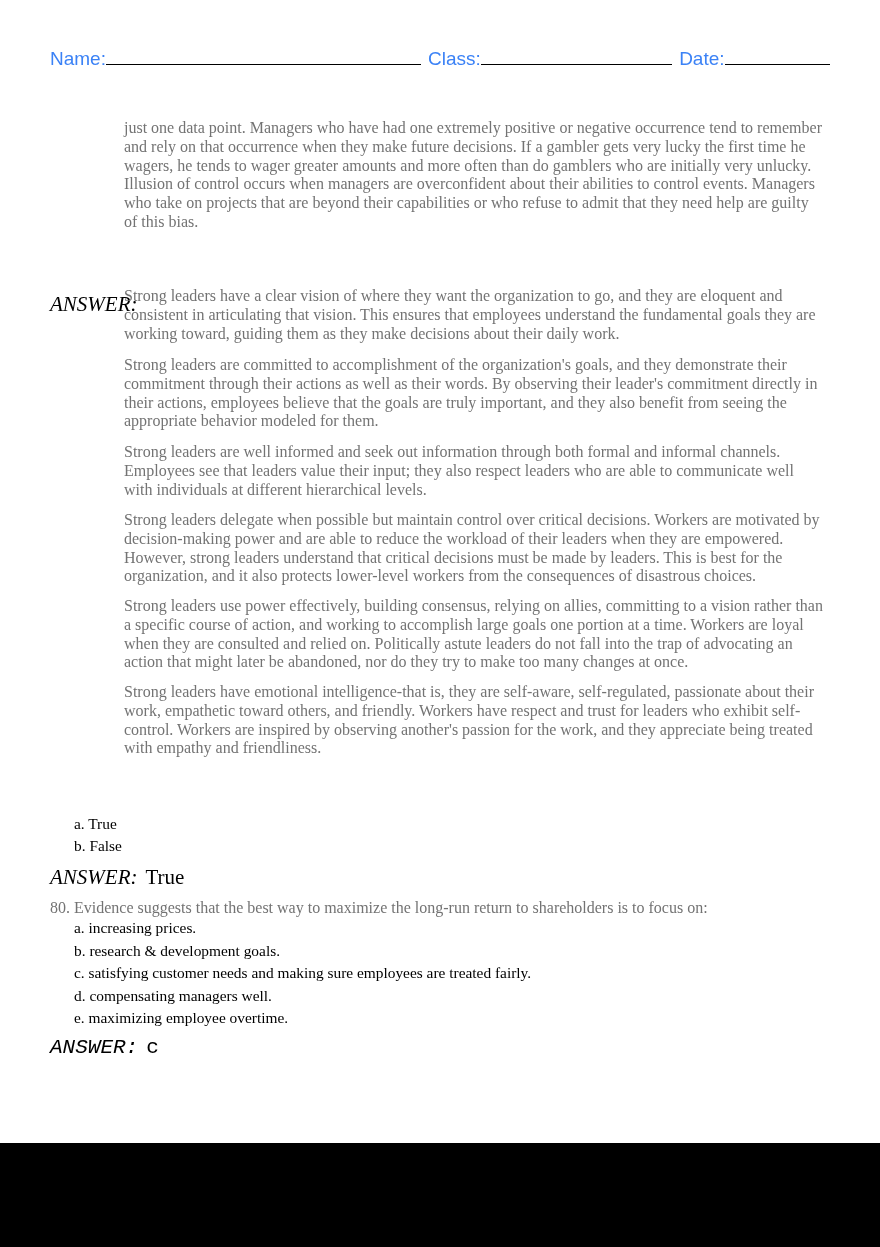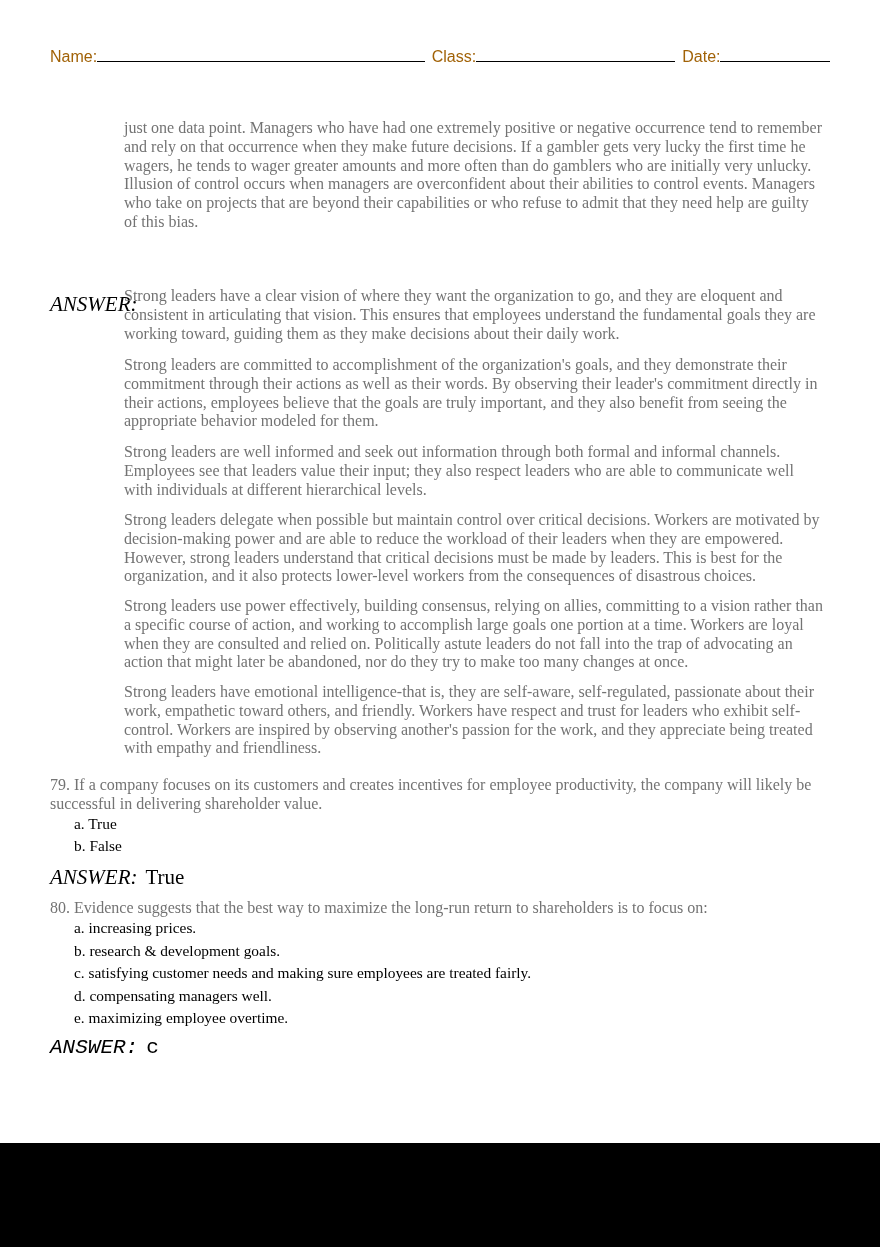--- a/index.html
+++ b/index.html
@@ -20,22 +20,22 @@
   
   .header {
     position: absolute;
     left: 50px;
     top: 48px;
     width: 780px;
     height: 24px;
     display: flex;
     align-items: baseline;
     font-family: "Liberation Sans", "DejaVu Sans", sans-serif;
-    font-size: 16px;
-    color: #a16207;
+    font-size: 19px;
+    color: #3b82f6;
     white-space: nowrap;
   }
   .header .fld-label {
     flex: 0 0 auto;
   }
   .header .fld-rule {
     display: inline-block;
     border-bottom: 1px solid #000;
     height: 13px;
   }
@@ -124,21 +124,20 @@
   <div class="body-text col-indent" style="top:356px;">Strong leaders are committed to accomplishment of the organization's goals, and they demonstrate their commitment through their actions as well as their words. By observing their leader's commitment directly in their actions, employees believe that the goals are truly important, and they also benefit from seeing the appropriate behavior modeled for them.</div>
 
   <div class="body-text col-indent" style="top:443px;">Strong leaders are well informed and seek out information through both formal and informal channels. Employees see that leaders value their input; they also respect leaders who are able to communicate well with individuals at different hierarchical levels.</div>
 
   <div class="body-text col-indent" style="top:511px;">Strong leaders delegate when possible but maintain control over critical decisions. Workers are motivated by decision-making power and are able to reduce the workload of their leaders when they are empowered. However, strong leaders understand that critical decisions must be made by leaders. This is best for the organization, and it also protects lower-level workers from the consequences of disastrous choices.</div>
 
   <div class="body-text col-indent" style="top:597px;">Strong leaders use power effectively, building consensus, relying on allies, committing to a vision rather than a specific course of action, and working to accomplish large goals one portion at a time. Workers are loyal when they are consulted and relied on. Politically astute leaders do not fall into the trap of advocating an action that might later be abandoned, nor do they try to make too many changes at once.</div>
 
   <div class="body-text col-indent" style="top:683px;">Strong leaders have emotional intelligence-that is, they are self-aware, self-regulated, passionate about their work, empathetic toward others, and friendly. Workers have respect and trust for leaders who exhibit self-control. Workers are inspired by observing another's passion for the work, and they appreciate being treated with empathy and friendliness.</div>
 
-  <div class="body-text col-question" style="top:776px;">79. If a company focuses on its customers and creates incentives for employee productivity, the company will likely be successful in delivering shareholder value.</div>
 
   <div class="opt" style="top:815px;">a. True</div>
 
   <div class="opt" style="top:837px;">b. False</div>
 
   <div class="ans-line" style="top:860px;">
     <span class="ans-label">ANSWER:</span><span class="ans-val">True</span>
   </div>
 
   <div class="body-text col-question" style="top:899px;">80. Evidence suggests that the best way to maximize the long-run return to shareholders is to focus on:</div>

